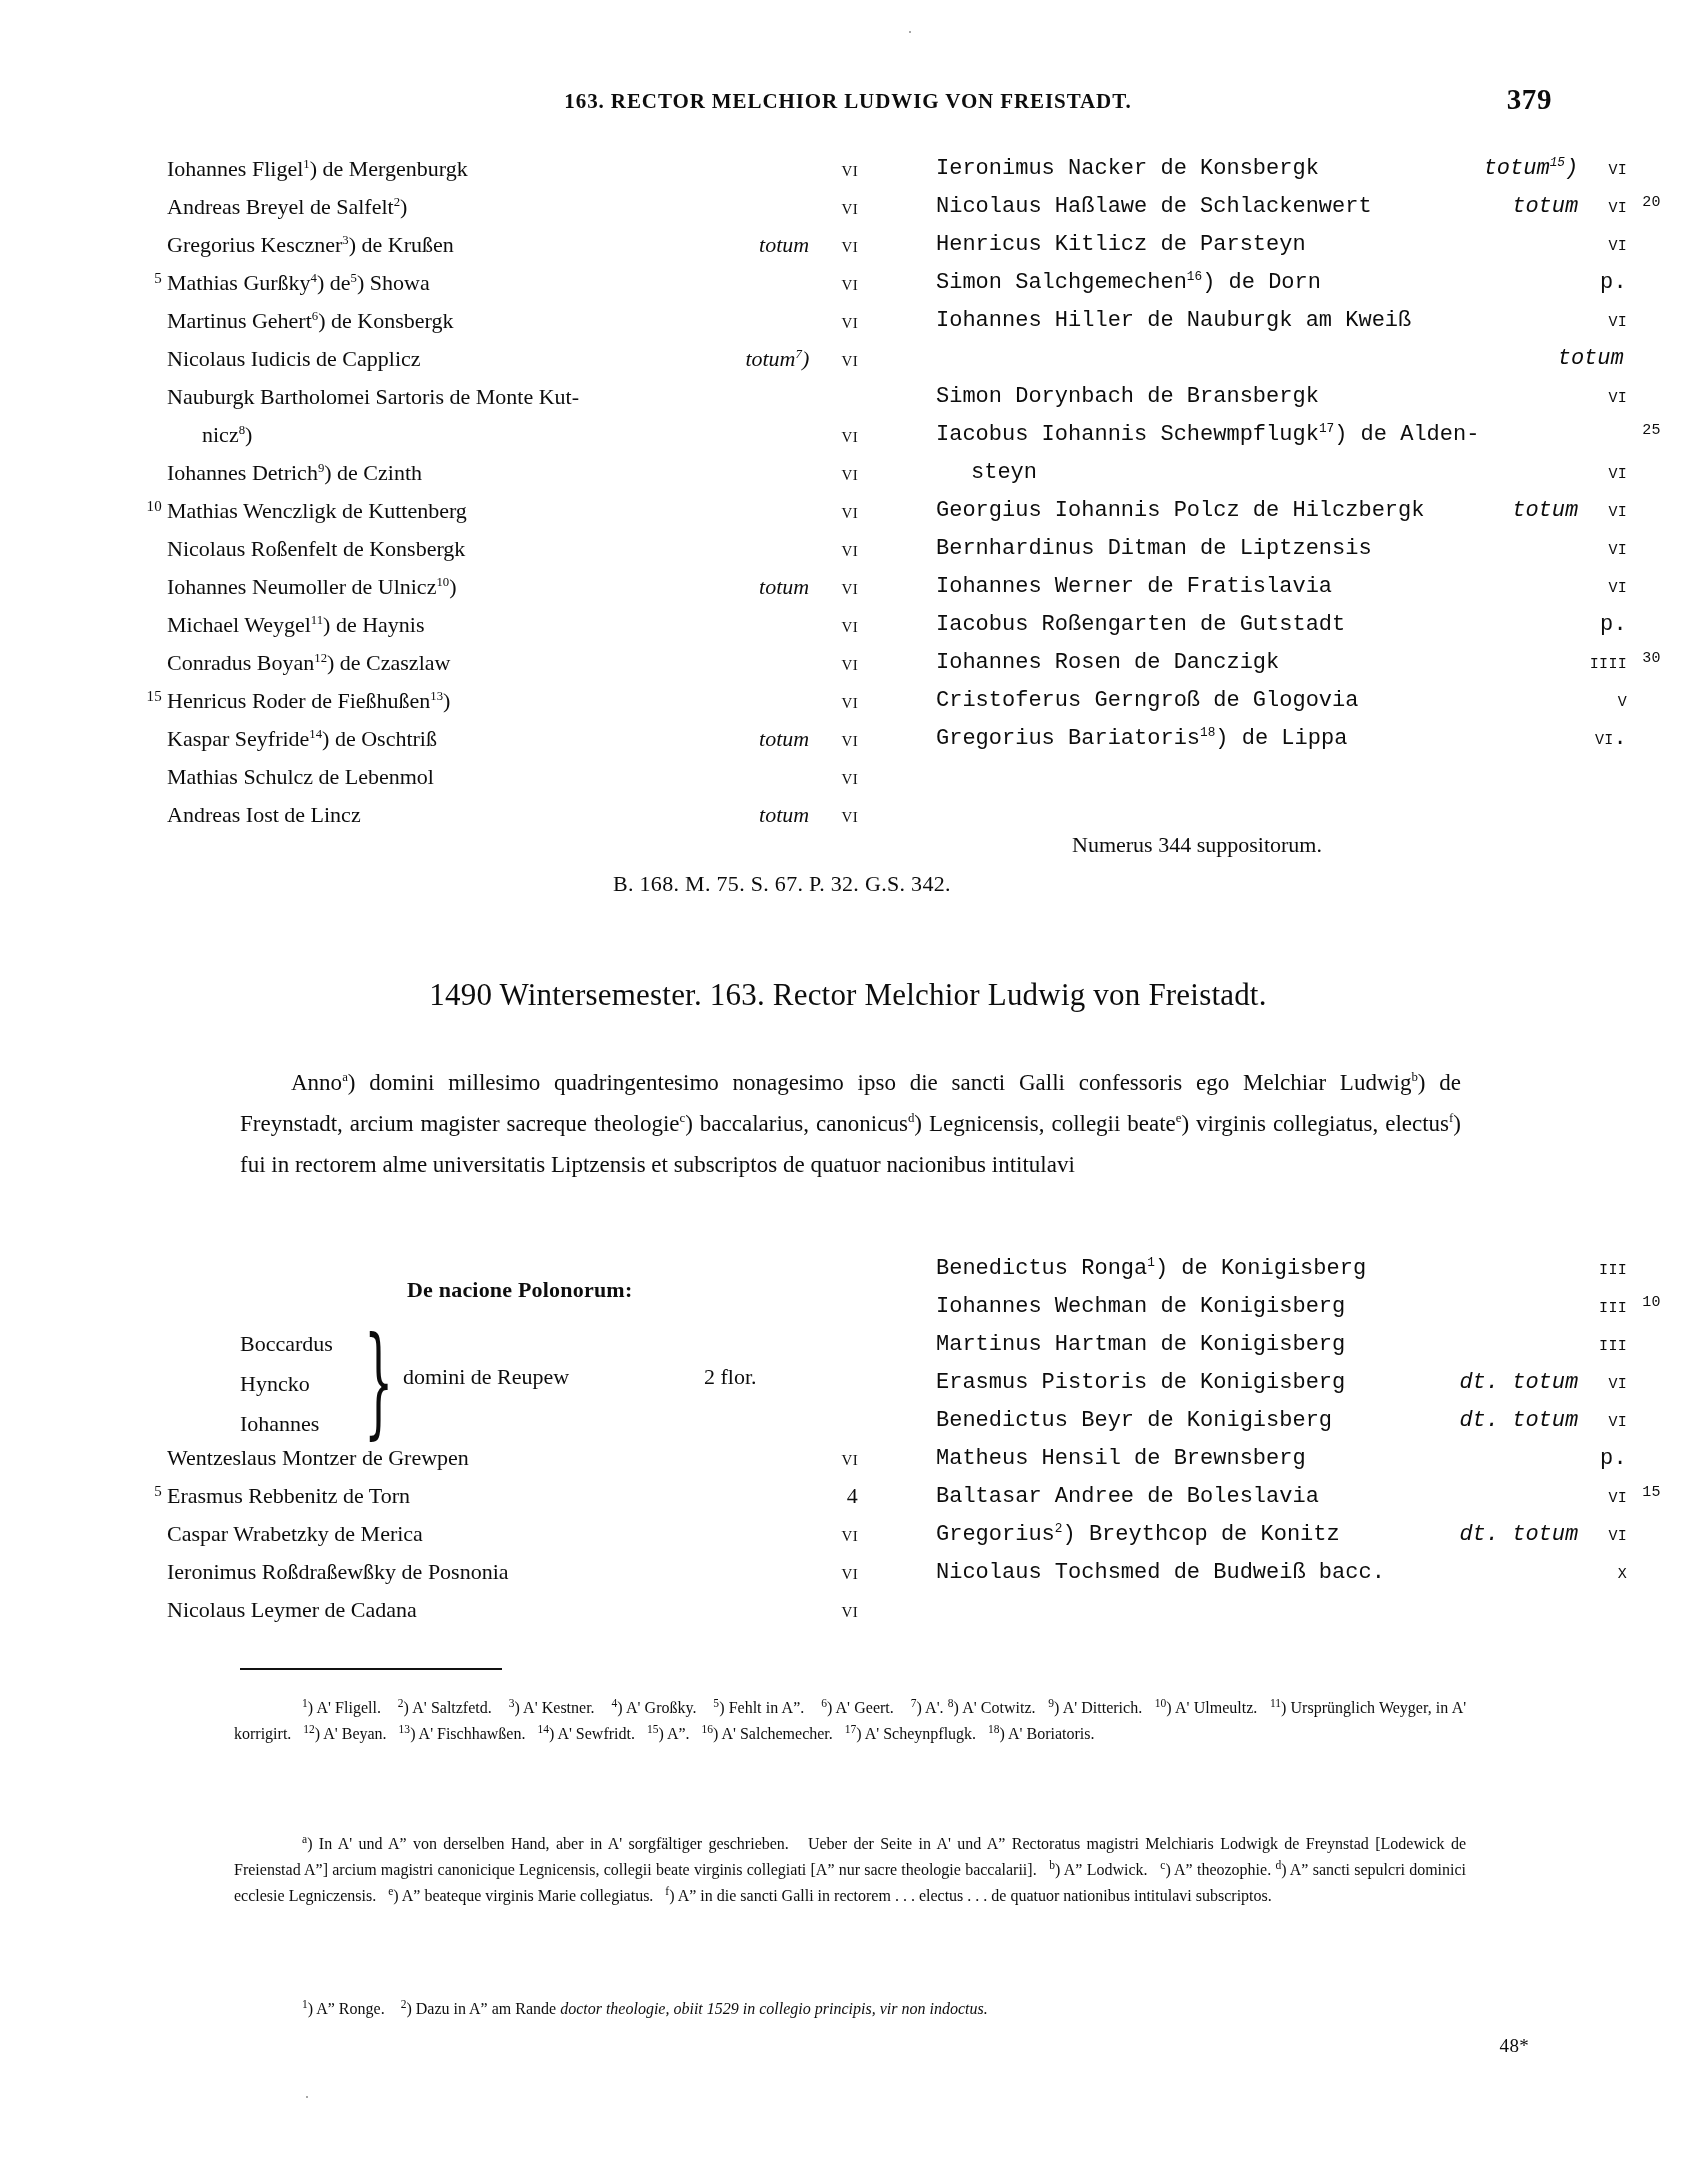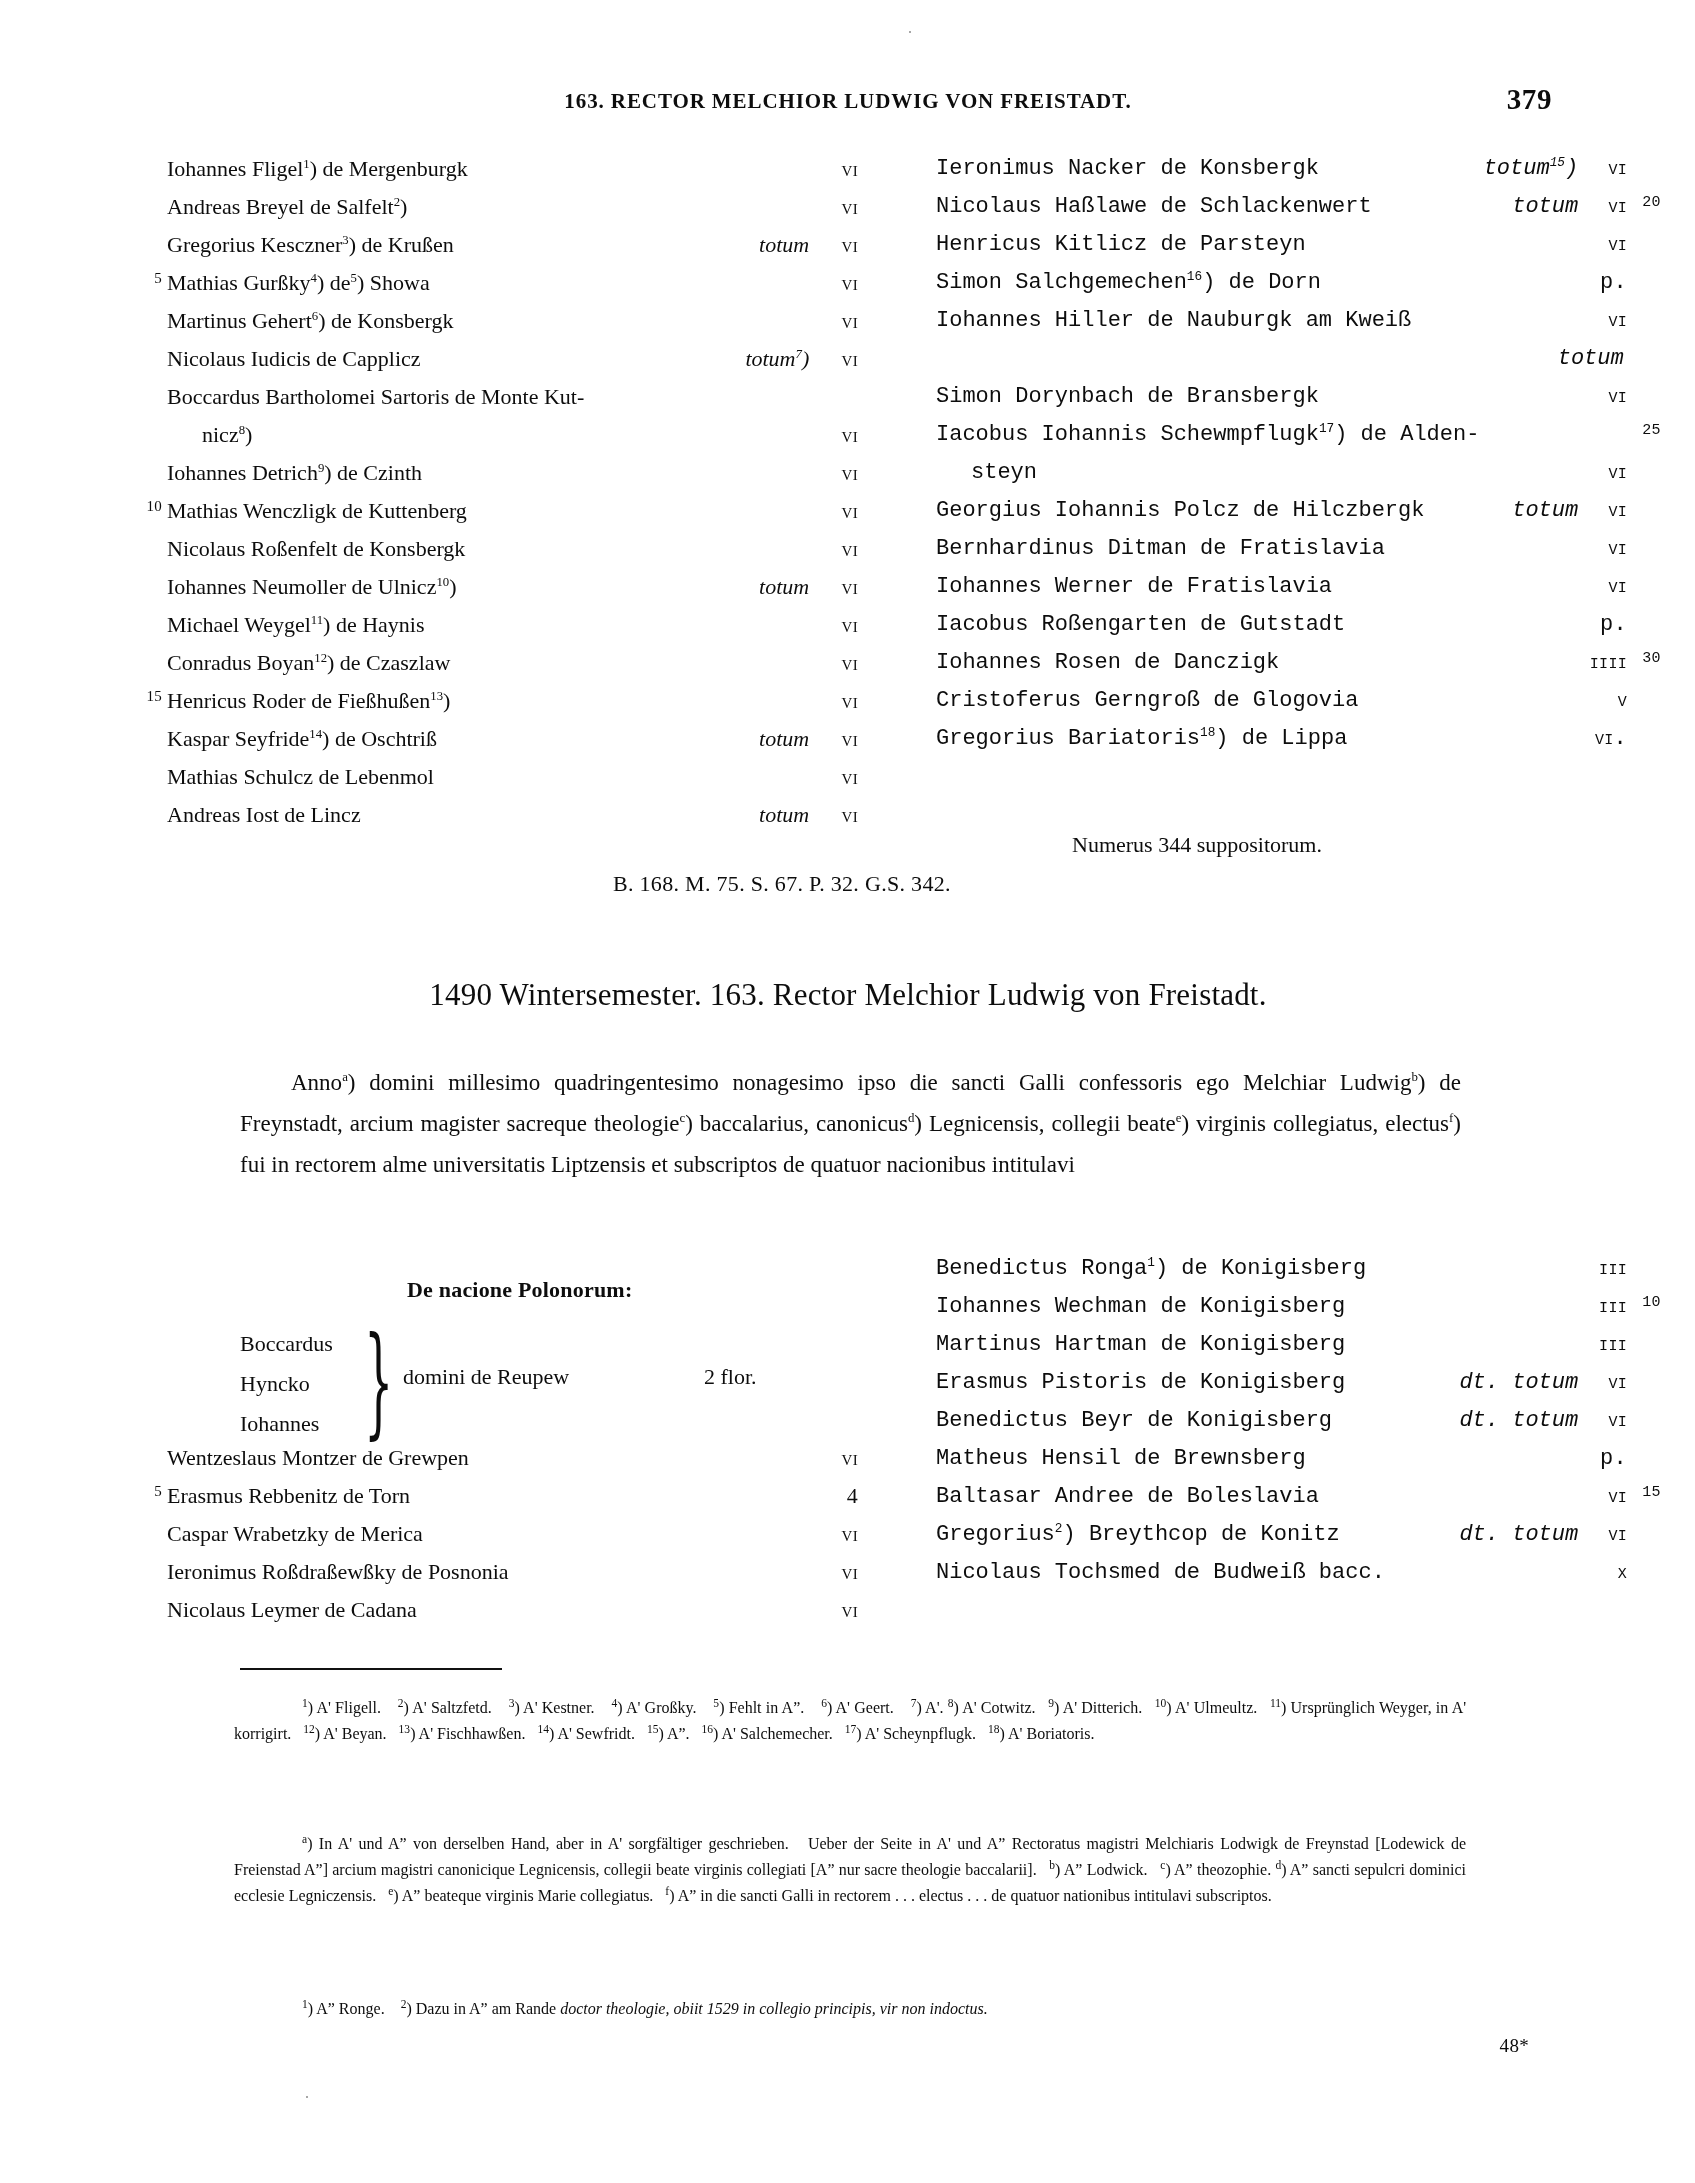--- a/index.html
+++ b/index.html
@@ -262,21 +262,21 @@
           <span class="fill"></span>
           <span class="amt">vi</span>
         </div>
         <div class="entry">
           <span class="nm">Nicolaus Iudicis de Capplicz</span>
           <span class="fill"></span>
           <span class="qual">totum<sup>7</sup>)</span>
           <span class="amt">vi</span>
         </div>
         <div class="entry">
-          <span class="nm">Boccardus Bartholomei Sartoris de Monte Kut-</span>
+          <span class="nm">Nauburgk Bartholomei Sartoris de Monte Kut-</span>
           <span class="fill"></span>
           <span class="amt"></span>
         </div>
         <div class="entry indent">
           <span class="nm">nicz<sup>8</sup>)</span>
           <span class="fill"></span>
           <span class="amt">vi</span>
         </div>
         <div class="entry">
           <span class="nm">Iohannes Detrich<sup>9</sup>) de Czinth</span>
@@ -380,21 +380,21 @@
           <span class="fill"></span>
           <span class="amt">vi</span>
         </div>
         <div class="entry">
           <span class="nm">Georgius Iohannis Polcz de Hilczbergk</span>
           <span class="fill"></span>
           <span class="qual">totum</span>
           <span class="amt">vi</span>
         </div>
         <div class="entry">
-          <span class="nm">Bernhardinus Ditman de Fratislavia</span>
+          <span class="nm">Bernhardinus Ditman de Liptzensis</span>
           <span class="fill"></span>
           <span class="amt">vi</span>
         </div>
         <div class="entry">
           <span class="nm">Iohannes Werner de Fratislavia</span>
           <span class="fill"></span>
           <span class="amt">vi</span>
         </div>
         <div class="entry">
           <span class="nm">Iacobus Roßengarten de Gutstadt</span>

